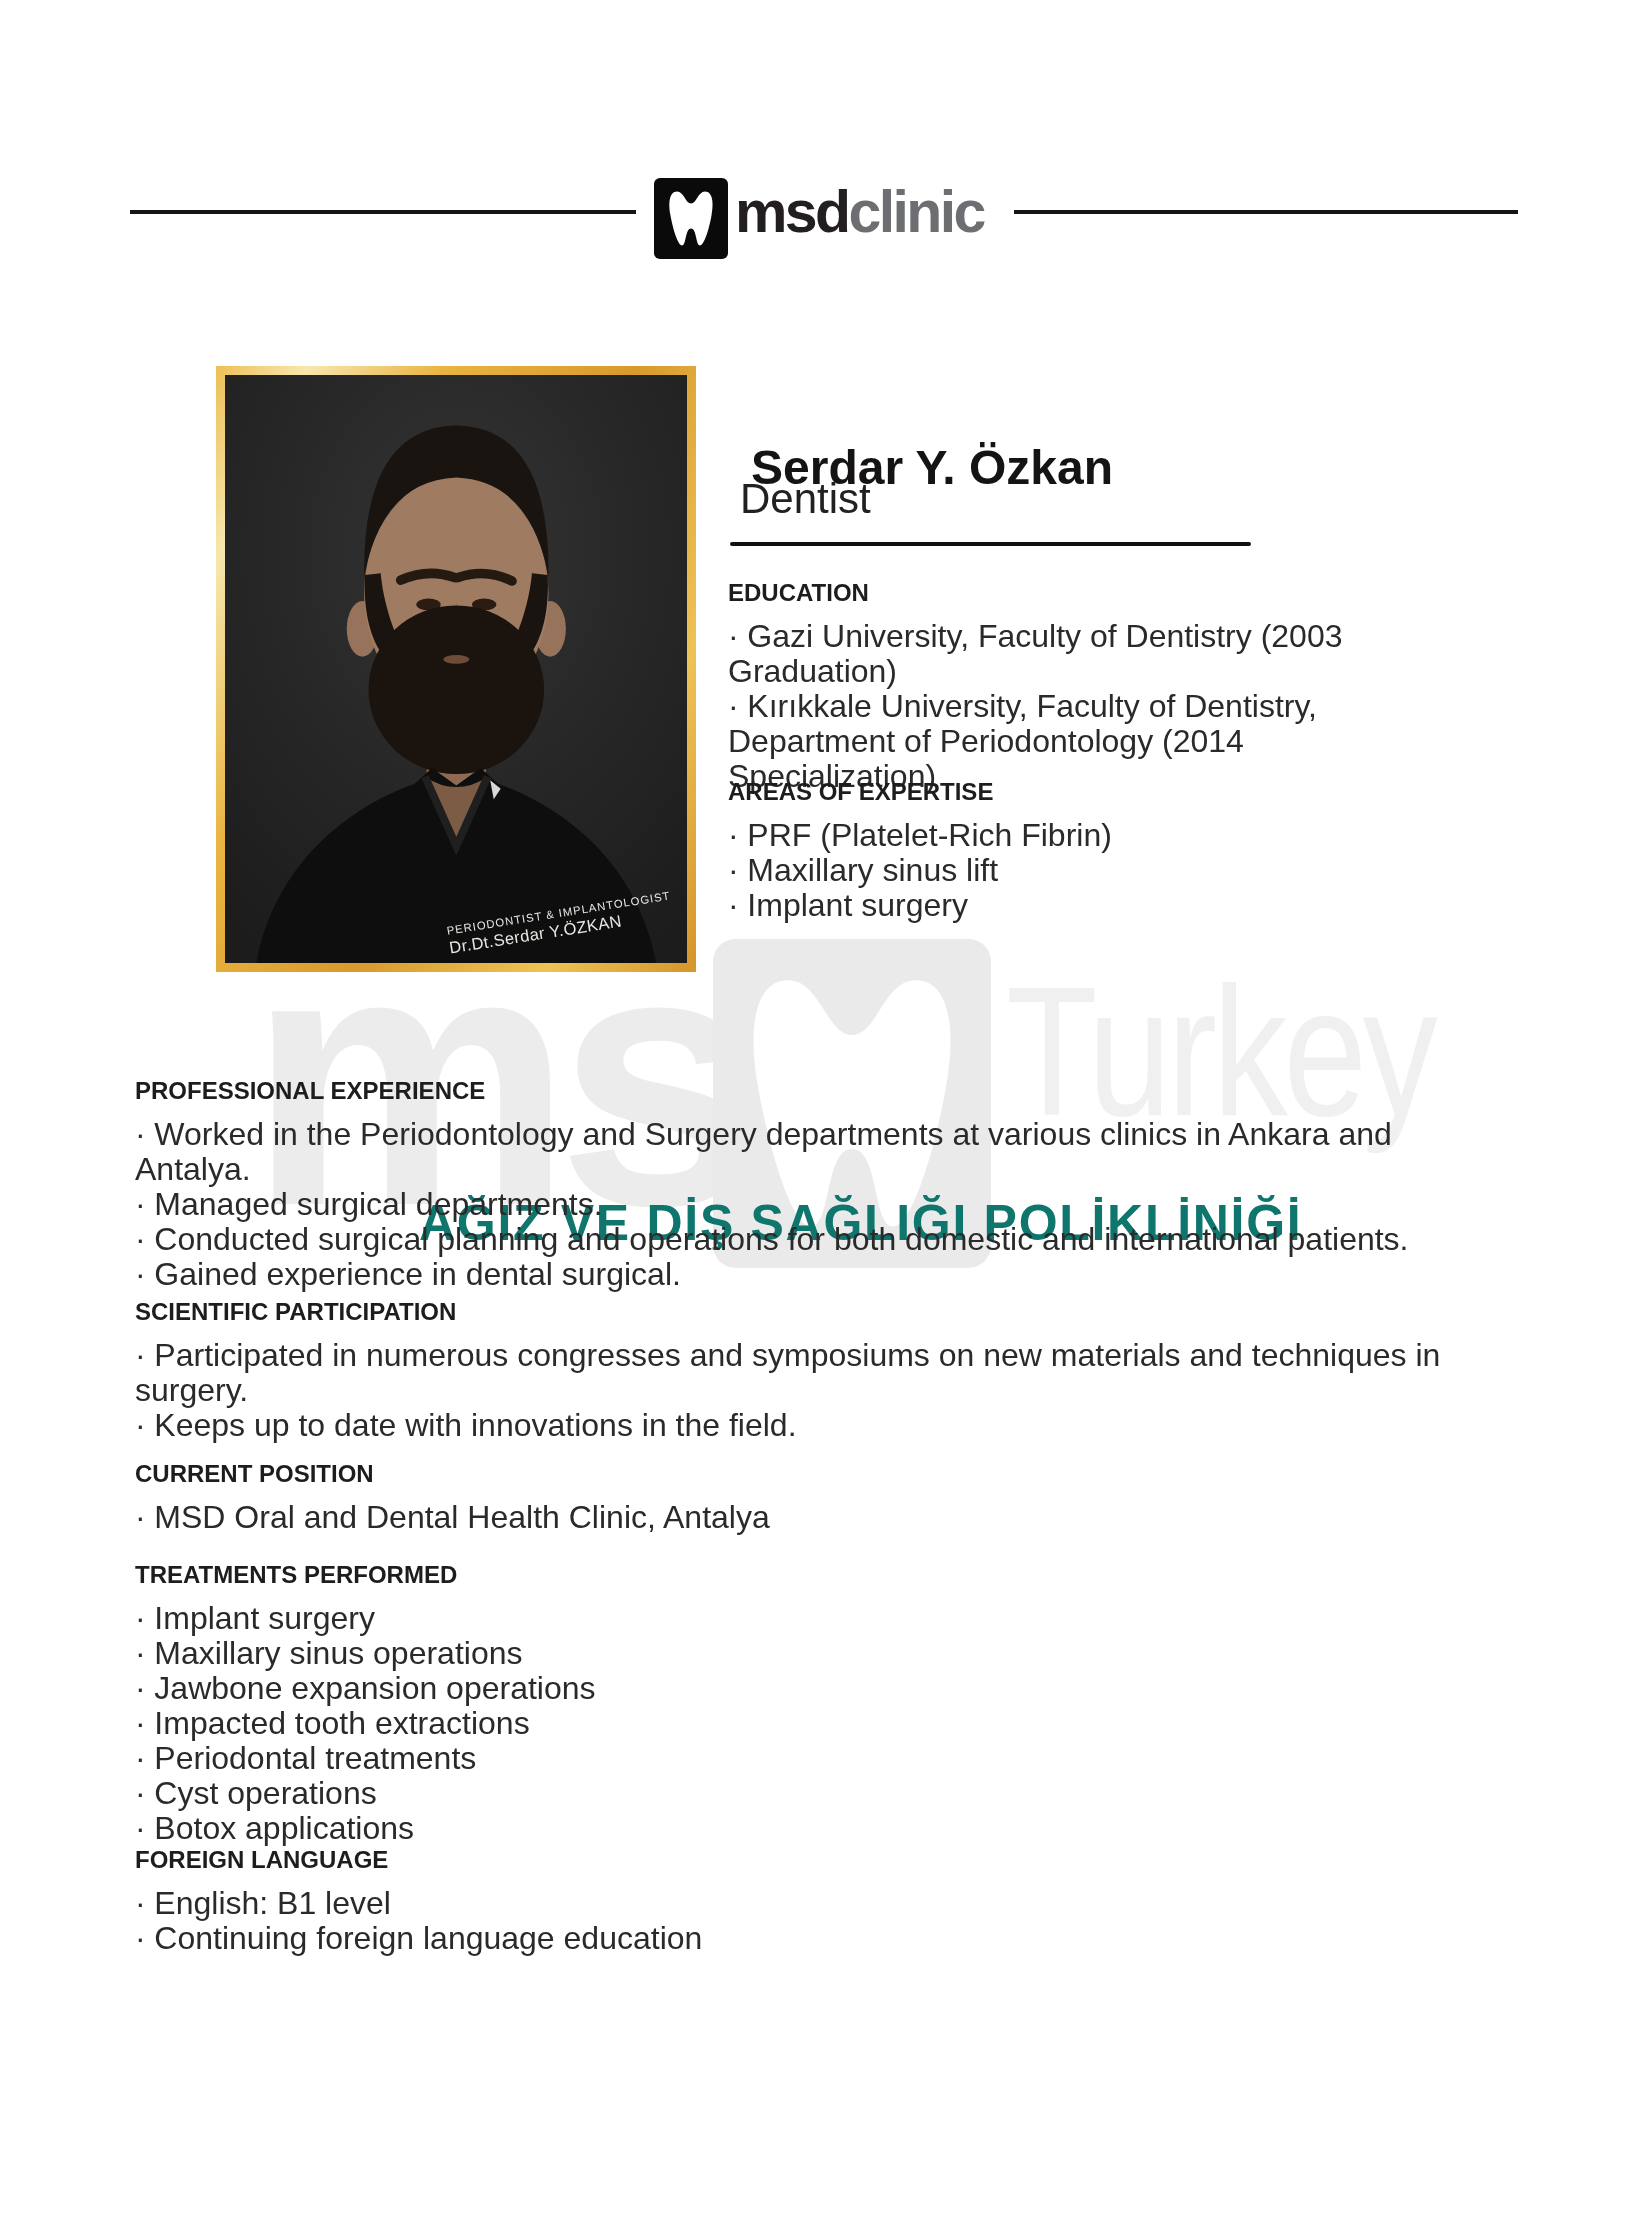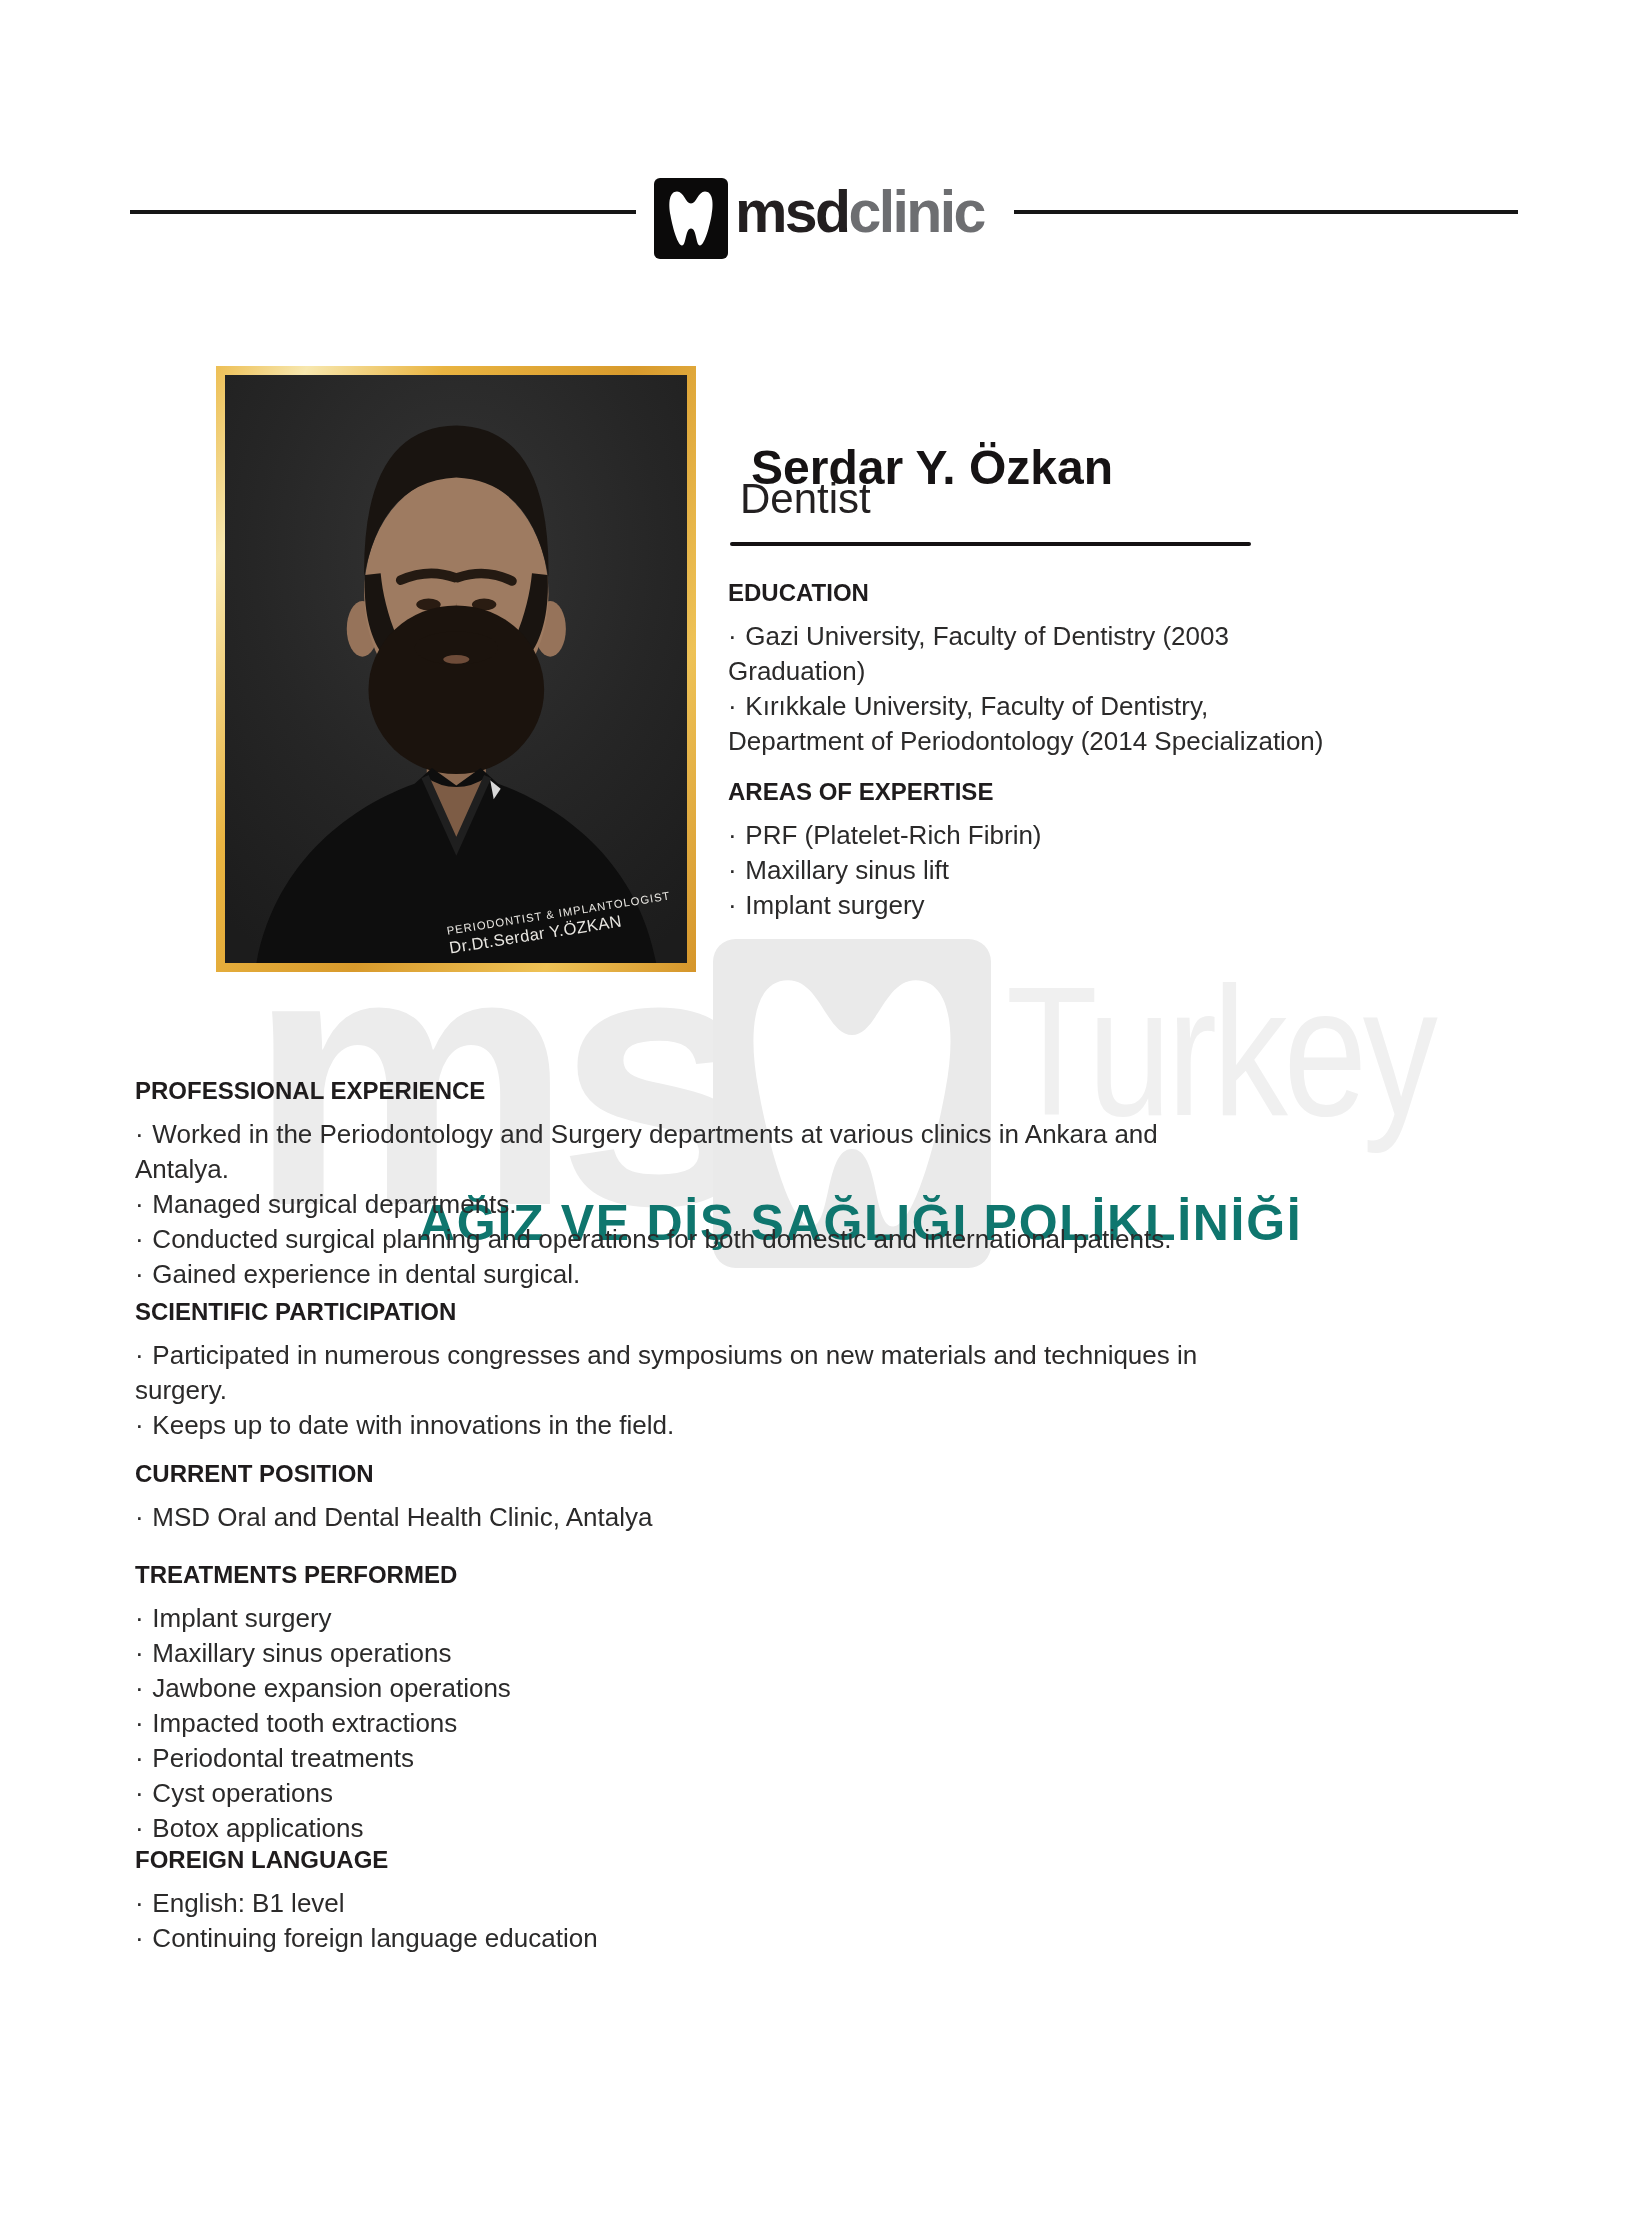--- a/index.html
+++ b/index.html
@@ -44,21 +44,21 @@
 
   
   .doc-name{position:absolute;left:751px;top:410px;font-size:48px;font-weight:700;color:#161314;line-height:1.1;}
   .doc-title{position:absolute;left:740px;top:476px;font-size:42px;font-weight:400;color:#232021;line-height:1.1;}
   .title-rule{position:absolute;left:730px;top:542px;width:521px;height:4.3px;background:#141112;border-radius:2.6px;}
 
   
   .section{position:absolute;}
   .section h2{margin:0 0 7px 0;font-size:24px;font-weight:700;color:#1f1c1d;letter-spacing:0;line-height:38px;}
   .section ul{list-style:none;margin:0;padding:0;}
-  .section li{font-size:26px;line-height:35px;color:#2b2a2a;white-space:pre-line;}
+  .section li{font-size:32px;line-height:35px;color:#2b2a2a;white-space:pre-line;}
   .section li::before{content:"·";margin-right:8.7px;}
   .right-col{left:728px;width:695px;}
   .left-col{left:135px;width:1382px;}
   .sec-education{top:574px;}
   .sec-expertise{top:773px;}
   .sec-prof{top:1072px;}
   .sec-sci{top:1293px;}
   .sec-cur{top:1455px;}
   .sec-treat{top:1556px;}
   .sec-lang{top:1841px;}

